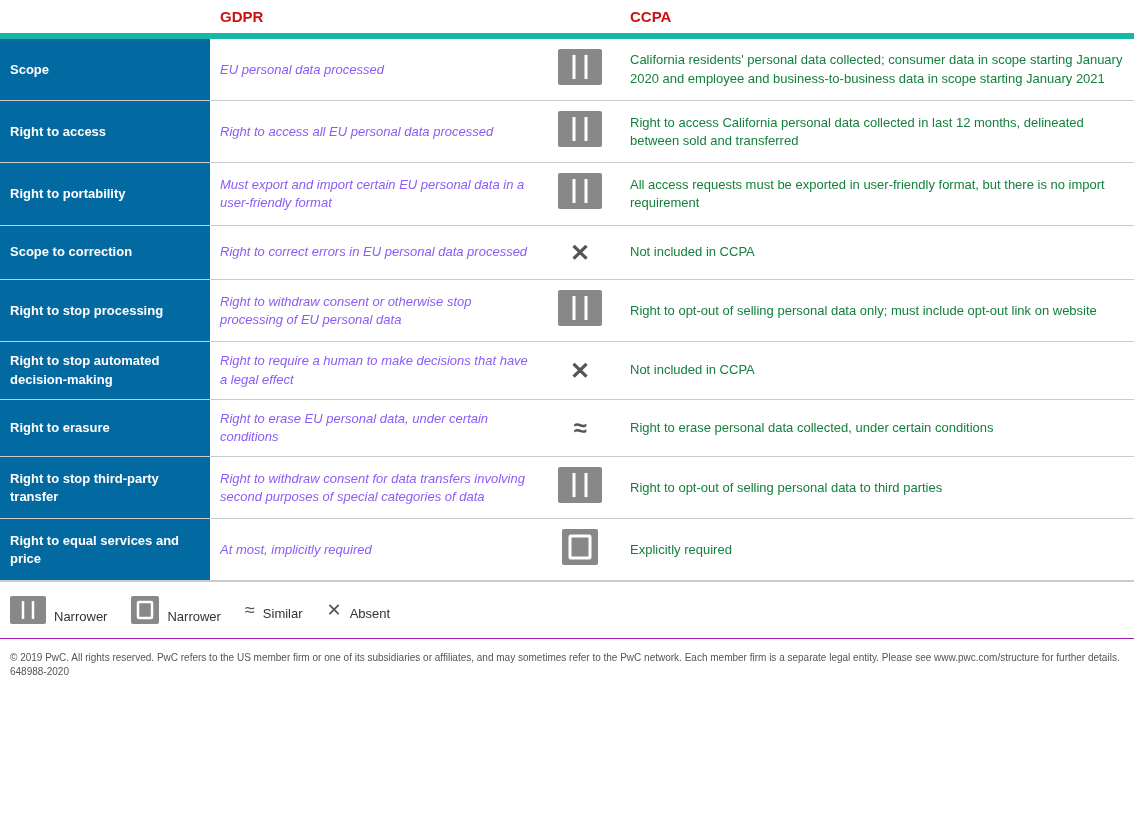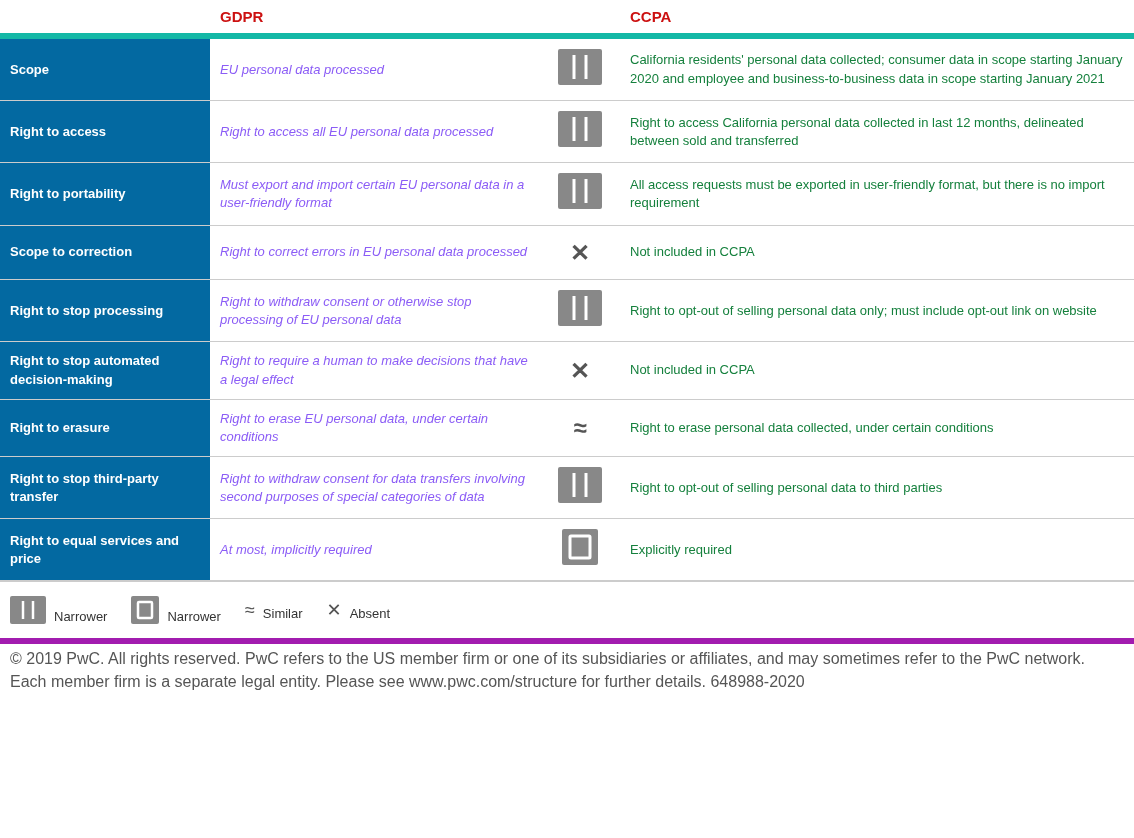--- a/index.html
+++ b/index.html
@@ -88,24 +88,24 @@
     }
     .legend-icon-similar {
       font-size: 18px;
       color: #555;
     }
     .legend-icon-absent {
       font-size: 18px;
       color: #555;
     }
     .footer {
-      padding: 4px 10px;
-      font-size: 16px;
-      color: #555;
-      border-top: 6px solid #a21caf;
+      padding: 12px 10px;
+      font-size: 10px;
+      color: #555;
+      border-top: 1px solid #a21caf;
       line-height: 1.4;
     }
 
     
     .svg-narrower {
       width: 44px;
       height: 36px;
     }
     .svg-broader {
       width: 36px;

